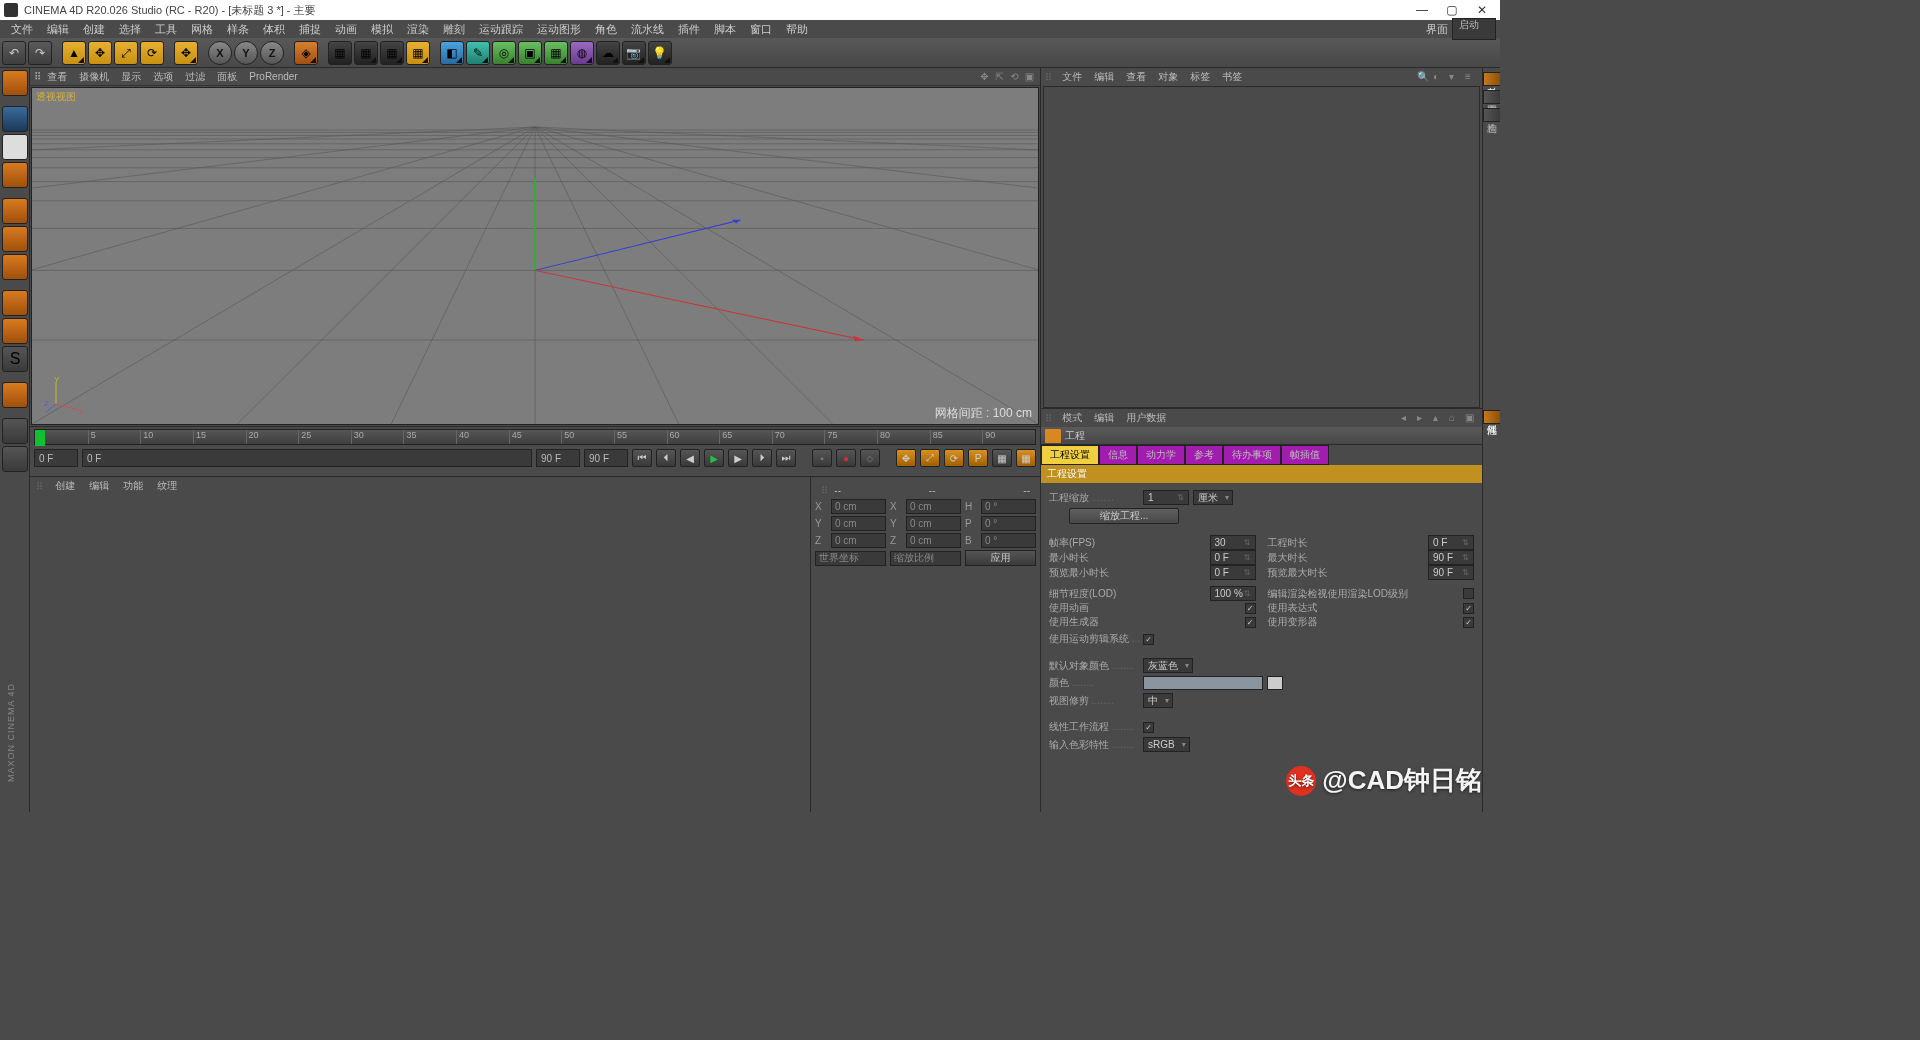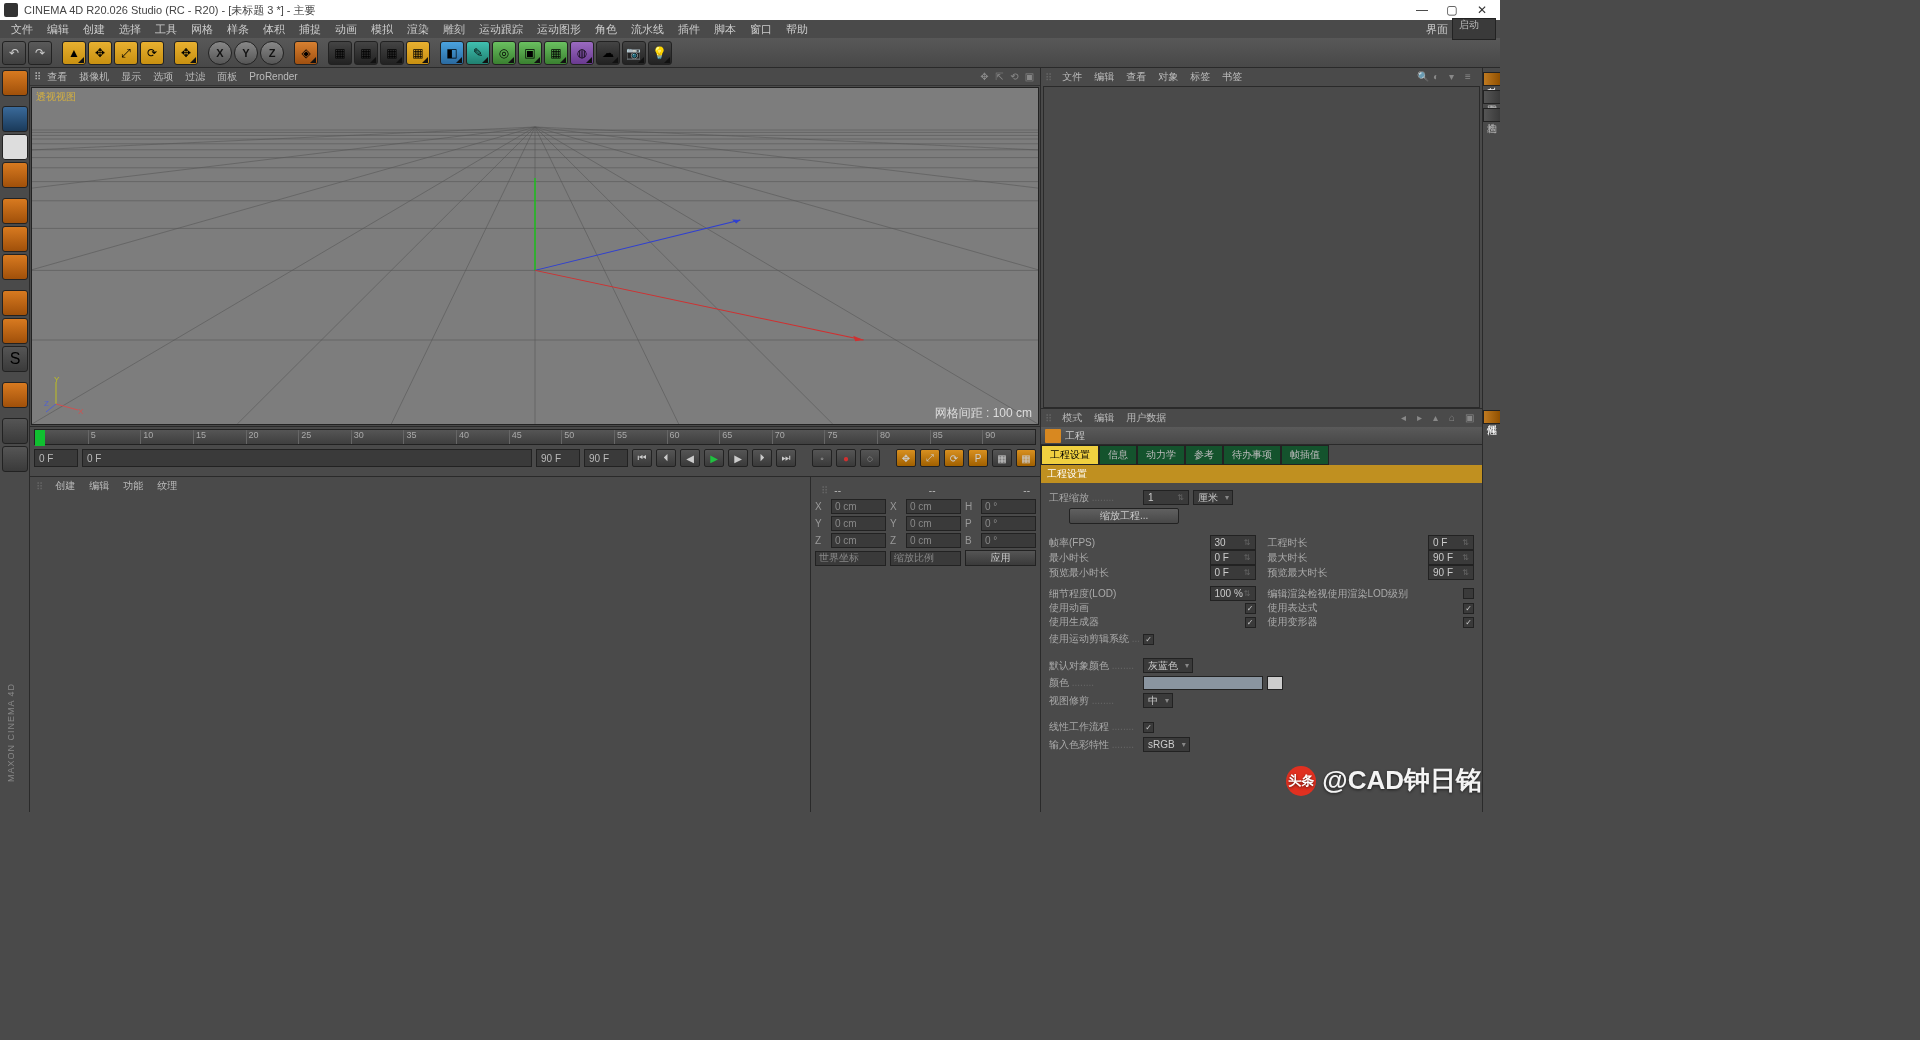--- a/index.html
+++ b/index.html
@@ -91,21 +91,21 @@
 .panelhead .grip{ color:#666; margin-right:4px;}
 .panelhead .pitem { padding:0 6px; cursor:pointer; }
 .panelhead .picons { margin-left:auto; display:flex; gap:3px; }
 .panelhead .picon { width:13px; height:13px; color:#888; font-size:10px;}
 .objbody { flex:1; background:#4a4a4a; border:1px solid #2a2a2a; margin:0 2px;}
 
 .attrpanel { flex:1; display:flex; flex-direction:column; border-top:1px solid #2a2a2a;}
 .attr-header { height:18px; background:linear-gradient(#5a5a5a,#484848); display:flex; align-items:center; font-size:10px; color:#ccc; padding:0 4px; border-bottom:1px solid #2a2a2a;}
 .attr-header .aicon{ width:16px;height:14px; background:#d88820; margin-right:4px; border-radius:1px;}
 .attr-tabs { display:flex; font-size:10px;}
-.attr-tab { padding:2px 8px; background:#14532d; border:1px solid #222; color:#bbb; cursor:pointer;}
+.attr-tab { padding:2px 8px; background:#a21caf; border:1px solid #222; color:#bbb; cursor:pointer;}
 .attr-tab.active { background:#f0d040; color:#000; }
 .attr-section { background:#c09020; color:#fff; font-size:10px; padding:2px 6px; }
 .attr-body { flex:1; background:#4a4a4a; padding:4px 8px; font-size:10px; color:#aaa; overflow:hidden;}
 .arow { display:flex; align-items:center; gap:4px; margin:3px 0; }
 .arow .albl { width:90px; white-space:nowrap; overflow:hidden; }
 .arow .albl::after { content:" ........"; color:#666; }
 .afield { background:#3a3a3a; border:1px solid #222; height:15px; padding:0 4px; color:#ccc; min-width:46px; display:flex; align-items:center; }
 .afield .spin { margin-left:auto; color:#666; font-size:8px; }
 .adrop { background:#3a3a3a; border:1px solid #222; height:15px; padding:0 14px 0 4px; color:#ccc; position:relative; display:flex;align-items:center;}
 .adrop::after { content:"▾"; position:absolute; right:3px; font-size:8px; color:#888;}

